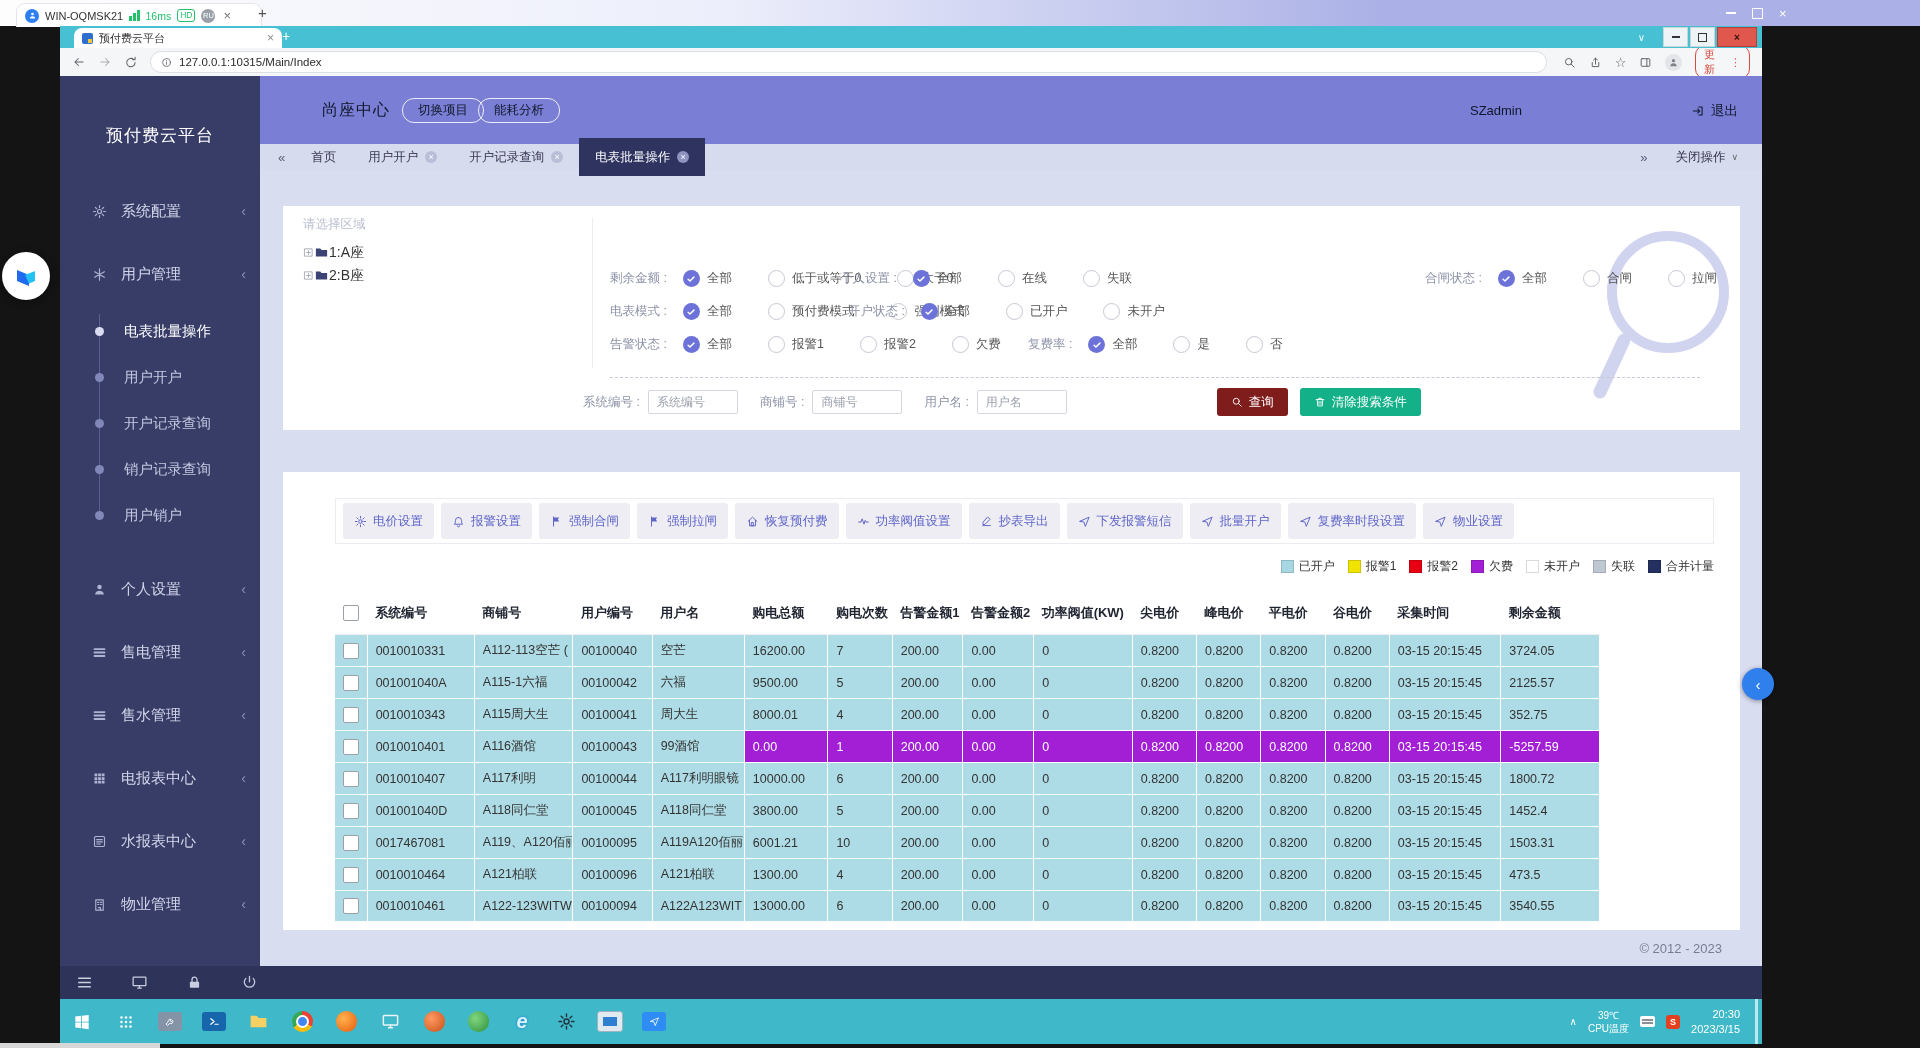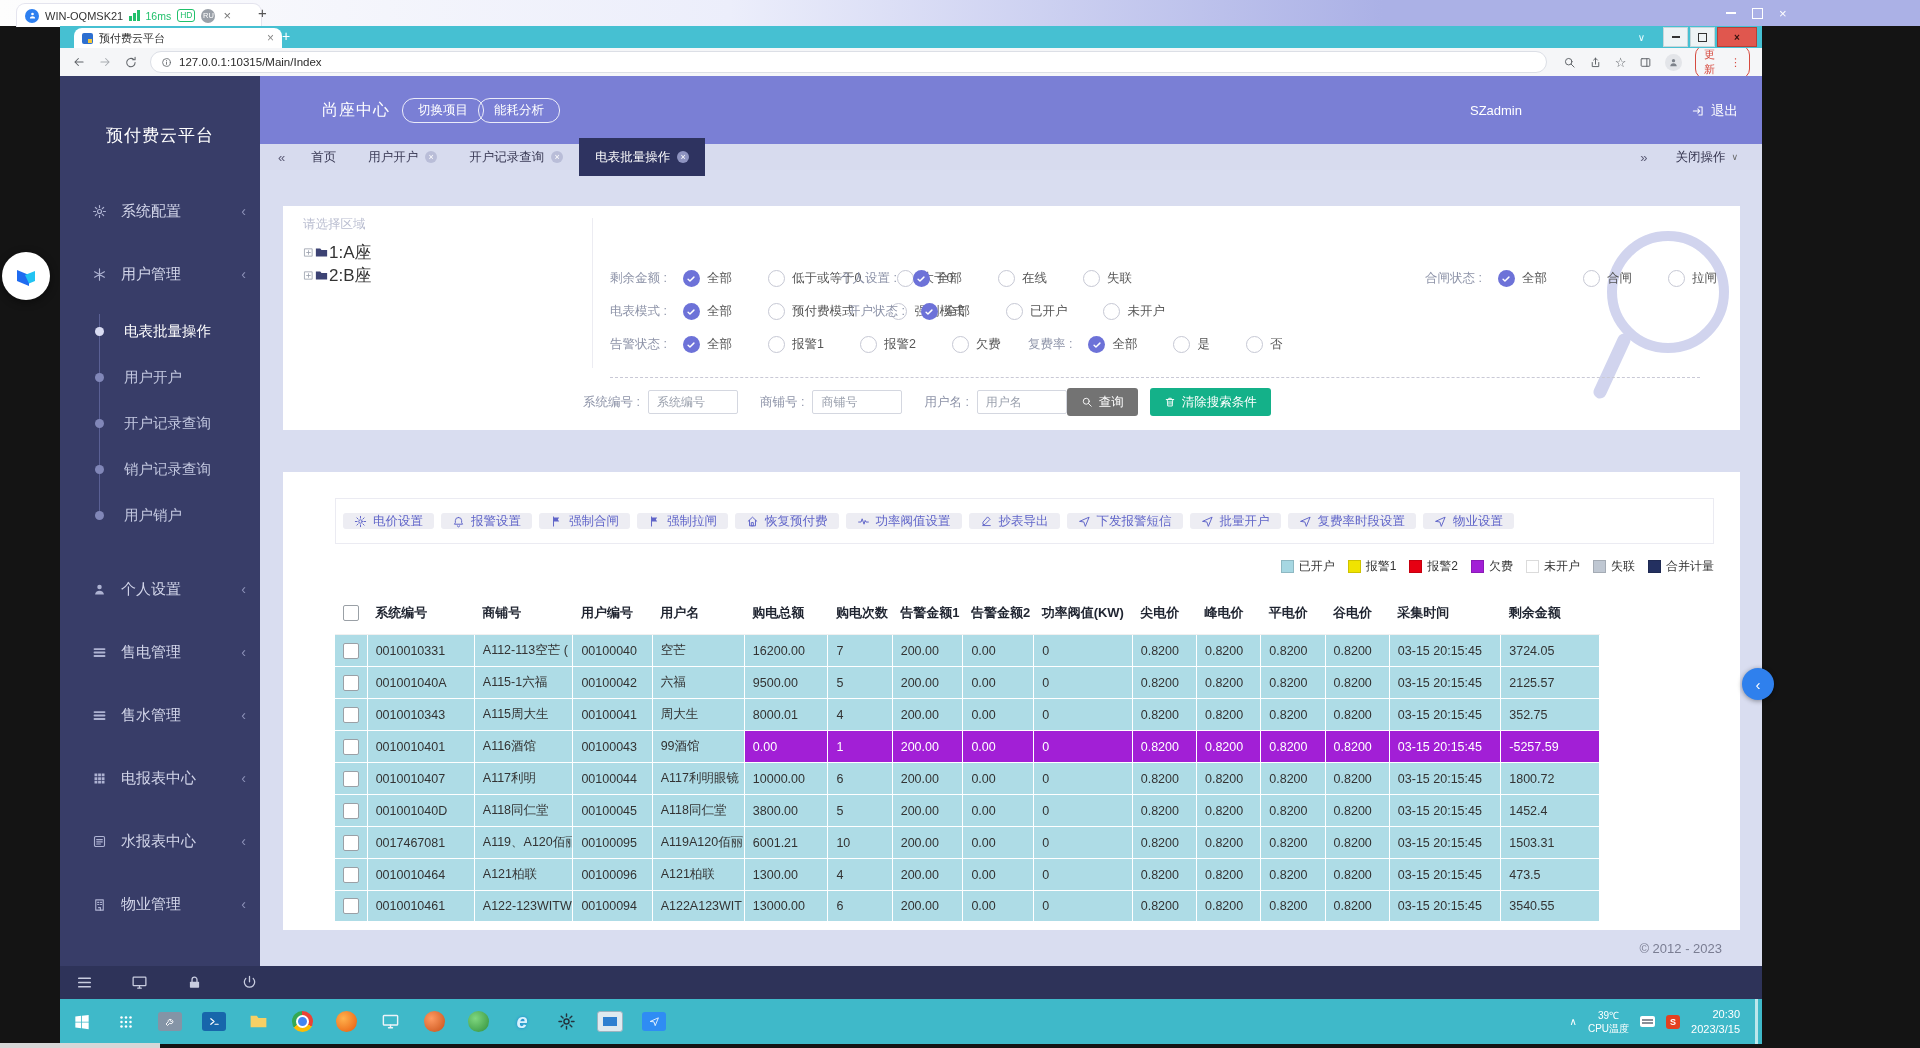--- a/index.html
+++ b/index.html
@@ -62,21 +62,21 @@
   .sb-item .ic{font-size:15px;color:#aeb3d2}
   .sb-chev{position:absolute;right:14px;color:#8d92b8;font-size:14px}
   .sb-subwrap{position:relative;padding-top:14px;margin-top:-23px;margin-bottom:31px}
   .sb-subwrap:before{content:"";position:absolute;left:39px;top:20px;bottom:20px;width:1px;background:#5a6094}
   .sb-sub{height:46px;display:flex;align-items:center;padding-left:64px;font-size:14.5px;color:#c3c8e0;position:relative}
   .sb-sub:before{content:"";position:absolute;left:35px;width:9px;height:9px;border-radius:50%;background:#8187b8}
   .sb-sub.active{color:#fff}
   .sb-sub.active:before{background:#d9dcf2}
 
   .main{position:absolute;left:200px;top:0;width:1502px;height:890px}
-  .pheader{position:relative;height:68px;background:#7a7fd5;color:#ffffff}
+  .pheader{position:relative;height:68px;background:#7a7fd5;color:#0f172a}
   .pname{position:absolute;left:62px;top:24px;font-size:16px;letter-spacing:1px}
   .pill{position:absolute;top:22px;border:1px solid rgba(255,255,255,.85);border-radius:12px;padding:3px 15px;font-size:12.5px;left:142px}
   .pill.p2{left:218px}
   .uname{position:absolute;right:240px;top:27px;font-size:13px}
   .logout{position:absolute;right:24px;top:26px;font-size:13.5px;display:flex;align-items:center;gap:6px}
   .logout .ic{font-size:14px}
 
   .tabstrip{position:relative;height:26px;background:#d7dbee;display:flex;align-items:center;padding-left:18px;font-size:12.5px;color:#3a3a55}
   .tnav{color:#5c5c77;font-size:13px;margin-right:10px}
   #tabs{display:flex;height:26px;align-items:center}
@@ -90,46 +90,46 @@
 
   .content{position:absolute;left:0;top:94px;right:0;bottom:0}
   .cbar{position:absolute;left:23px;top:2px;width:1457px;height:30px;background:#fff;display:flex;align-items:center;gap:9px;padding:0 16px;box-sizing:border-box;font-size:13px;color:#333}
   .fico{font-size:16px;color:#7a7fd5}
   .collapse{position:absolute;right:18px;color:#8a8da5;font-size:12.5px}
 
   .fpanel{position:absolute;left:23px;top:36px;width:1457px;height:224px;background:#fff}
   .watermark{position:absolute;right:10px;top:14px;z-index:0;opacity:.85}
   .tree{position:absolute;left:20px;top:10px;width:270px;z-index:1}
   .tree-hint{color:#b9bdd0;font-size:12.5px;margin-bottom:8px}
-  .tnode{display:flex;align-items:center;gap:0;height:23px;font-size:17px;color:#333}
+  .tnode{display:flex;align-items:center;gap:0;height:23px;font-size:14px;color:#333}
   .tnode .pb{font-size:11px;color:#9aa0ad}
   .tnode .fd{font-size:15px;color:#3d4374}
   .vdiv{position:absolute;left:309px;top:12px;height:150px;border-left:1px solid #ececf2}
   .rrows{position:absolute;left:327px;top:64px;right:60px;z-index:1}
   .rrow{position:relative;height:33px}
   .rg{position:absolute;top:0;display:flex;align-items:center;white-space:nowrap}
   .glabel{color:#8d93a8;font-size:12.5px;margin-right:16px}
   .opt{display:inline-flex;align-items:center;gap:7px;margin-right:36px}
   .radio{width:17px;height:17px;border-radius:50%;border:1px solid #c6c8d4;background:#fff;box-sizing:border-box;display:inline-flex;align-items:center;justify-content:center}
   .radio.on{background:#6d72d8;border:none}
   .radio .ic{font-size:10px;color:#fff}
   .otext{font-size:12.5px;color:#555}
   .dotline{position:absolute;left:327px;right:40px;top:171px;border-top:1px dashed #c9c9d6}
   .srow{position:absolute;left:300px;top:182px;height:28px;display:flex;align-items:center;font-size:12.5px;z-index:1}
   .slabel{color:#8d93a8;margin:0 8px 0 22px}
   .sinput{width:90px;height:24px;border:1px solid #d4d7e0;border-radius:2px;padding:0 8px;font-size:12px;color:#555;font-family:"Liberation Sans",sans-serif;box-sizing:border-box;background:#fff}
   .sinput::placeholder{color:#9aa0ad}
   .btn-q,.btn-c{display:inline-flex;align-items:center;gap:6px;height:28px;border:none;border-radius:3px;color:#fff;font-size:12.5px;padding:0 14px;font-family:"Liberation Sans",sans-serif}
-  .btn-q{background:#737373;}
+  .btn-q{background:#7f1d1d;margin-left:150px}
   .btn-c{background:#14b189;margin-left:12px}
   .btn-q .ic,.btn-c .ic{font-size:12px}
 
   .tpanel{position:absolute;left:23px;top:302px;width:1457px;height:458px;background:#fff}
   .tools{position:absolute;left:52px;right:26px;top:26px;height:46px;border:1px solid #ebebf2;display:flex;align-items:center;gap:7px;padding:0 7px;box-sizing:border-box}
-  .tool{background:#ededf3;color:#6065c9;font-size:12.5px;height:16px;display:inline-flex;align-items:center;gap:6px;padding:0 11px;border-radius:3px;white-space:nowrap}
+  .tool{background:#ededf3;color:#6065c9;font-size:12.5px;height:36px;display:inline-flex;align-items:center;gap:6px;padding:0 11px;border-radius:3px;white-space:nowrap}
   .tool .ic{font-size:13px}
   .legend{position:absolute;right:26px;top:86px;display:flex;align-items:center;gap:13px;font-size:12px;color:#333}
   .litem{display:inline-flex;align-items:center;gap:5px}
   .sw{width:13px;height:13px;border:1px solid rgba(0,0,0,.14);box-sizing:border-box}
   .tablewrap{position:absolute;left:52px;top:120px;right:26px;bottom:8px;overflow:hidden}
   table.grid{border-collapse:collapse;table-layout:fixed}
   .grid th{font-size:13px;font-weight:bold;color:#1f2430;text-align:left;padding:12px 8px;border-bottom:1px solid #f0f0f0;white-space:nowrap;overflow:hidden;background:#fff}
   .grid td{font-size:12.5px;color:#333;padding:7px 8px;white-space:nowrap;overflow:hidden;border-bottom:1px solid #fff;border-right:1px solid rgba(255,255,255,.55)}
   td.cold{background:#aedce6}
   td.hot{background:#a21fd6;color:#fff}

